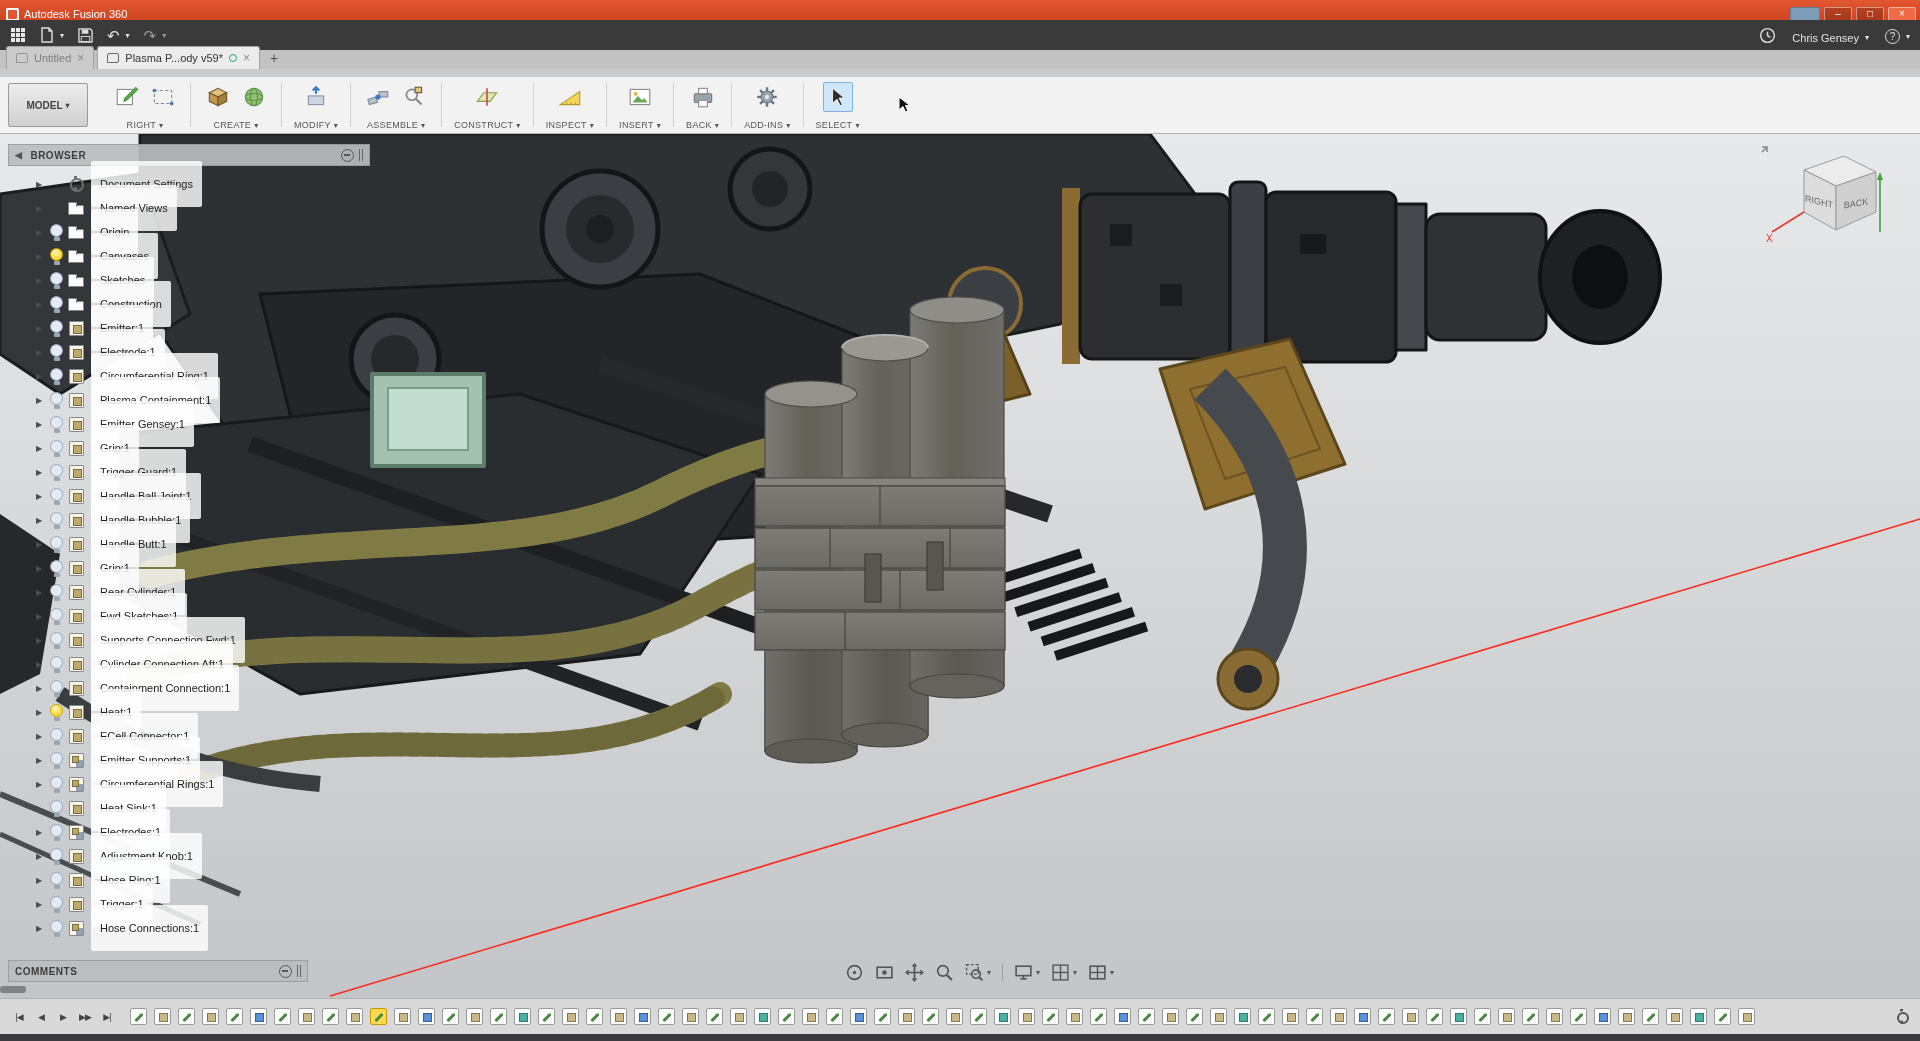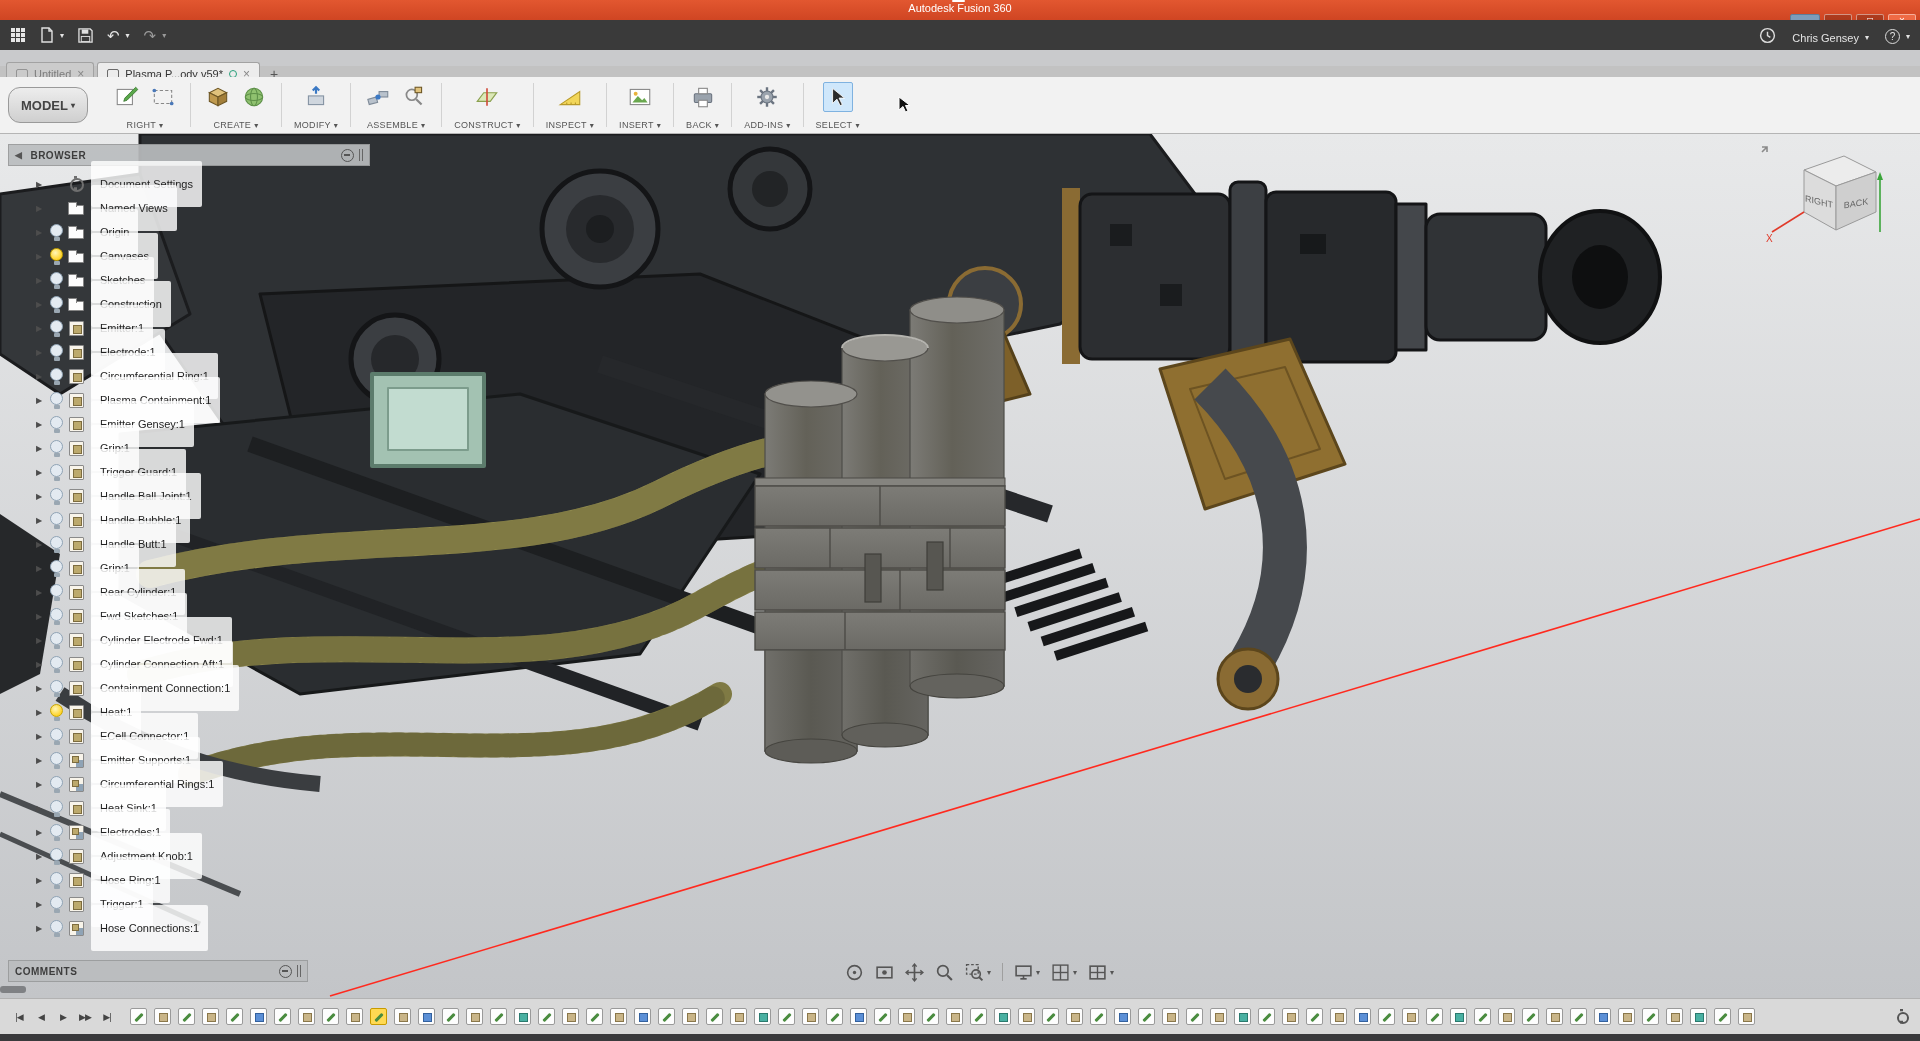--- a/index.html
+++ b/index.html
@@ -3,21 +3,21 @@
 <meta charset="utf-8">
 <style>
   * { box-sizing: border-box; margin: 0; padding: 0; }
   html,body { width:1920px; height:1041px; overflow:hidden; }
   body { font-family:"Liberation Sans", sans-serif; background:#c9cacc; -webkit-user-select:none; user-select:none; }
   #app { position:relative; width:1920px; height:1041px; overflow:hidden; }
 
   
   .titlebar { position:absolute; top:0; left:0; right:0; height:28px;
     background:linear-gradient(var(--titlebar,#e25730), var(--titlebar-dark,#c83e1d));
-    display:flex; align-items:center; padding:0 4px; color:#fff; font-size:11px;flex-direction:column; }
+    display:flex; align-items:center; padding:0 4px; color:#fff; font-size:11px; }
   .fusion-logo { width:13px; height:13px; margin:0 5px 0 2px; background:#fff;
     border-radius:2px; position:relative; }
   .fusion-logo::after { content:""; position:absolute; inset:2px; background:var(--titlebar,#e25730); border-radius:1px; }
   .win-controls { margin-left:auto; display:flex; align-items:center; gap:4px; }
   .wbtn { width:28px; height:14px; display:flex; align-items:center; justify-content:center;
     font-size:10px; line-height:1; color:#fff; border:1px solid rgba(255,255,255,.45);
     background:rgba(0,0,0,.18); border-radius:2px; cursor:default; }
   .wbtn.live { width:30px; background:#7d9cba; border-color:#5d7d9a; }
   .wbtn.close { background:#ef6a45; }
 
@@ -27,37 +27,37 @@
   .abtn { display:flex; align-items:center; gap:3px; margin-right:14px; cursor:default; }
   .abtn svg { display:block; }
   .caret::after { content:"▾"; font-size:8px; color:currentColor; margin-left:3px; }
   .appbar-right { margin-left:auto; display:flex; align-items:flex-end; gap:16px; }
   .glyph-arrow { font-size:15px; line-height:1; }
   .help-circle { width:15px; height:15px; border:1.4px solid #dcdcdc; border-radius:50%;
     display:flex; align-items:center; justify-content:center; font-size:10px; }
 
   
   .tabbar { position:absolute; top:50px; left:0; right:0; height:19px; background:#c2c2c2;
-    display:flex; align-items:flex-end; padding:0 6px;margin-top:16px; }
+    display:flex; align-items:flex-end; padding:0 6px; }
   .tab { height:23px; display:flex; align-items:center; gap:6px; padding:0 9px;
     border:1px solid #a2a2a2; border-bottom:none; border-radius:3px 3px 0 0;
     background:#cbcbcb; color:#7c7c7c; font-size:11px; margin-right:3px; cursor:default; }
   .tab.active { background:#ececec; color:#333; }
   .tab .doc-ico { width:12px; height:10px; border:1px solid currentColor; border-radius:2px 2px 2px 0; opacity:.7; }
   .tab .close { font-size:12px; color:#888; }
   .tab .status-dot { width:8px; height:8px; border:1.5px solid #2aa07c; border-radius:50%; }
   .newtab { width:22px; height:23px; display:flex; align-items:center; justify-content:center;
     font-size:14px; color:#555; cursor:default; }
 
   
   .ribbon { position:absolute; top:77px; left:0; right:0; height:57px; background:#f2f2f2;
     border-bottom:1px solid #b5b5b5; display:flex; align-items:stretch; padding:0 8px; }
-  .model-btn { align-self:center; width:80px; height:36px; margin-right:16px;
-    background:linear-gradient(#ededed,#cfcfcf); border:1px solid #9a9a9a; border-radius:12px;
-    display:flex; align-items:center; justify-content:center; font-size:13px; font-weight:bold; color:#444; cursor:default; }
+  .model-btn { align-self:center; width:80px; height:44px; margin-right:16px;
+    background:linear-gradient(#ededed,#cfcfcf); border:1px solid #9a9a9a; border-radius:2px;
+    display:flex; align-items:center; justify-content:center; font-size:10px; font-weight:bold; color:#444; cursor:default; }
   .rgroup { display:flex; flex-direction:column; align-items:center; justify-content:space-between; padding:5px 8px 3px; }
   .ricons { display:flex; gap:6px; align-items:center; }
   .ricon { width:30px; height:30px; display:flex; align-items:center; justify-content:center; border:1px solid transparent; border-radius:2px; cursor:default; }
   .ricon.active { background:var(--accent-select,#cfe7fb); border-color:#7fb2e0; }
   .rlabel { font-size:9px; color:#555; letter-spacing:.3px; cursor:default; white-space:nowrap; }
   .rdiv { width:1px; background:#d2d2d2; margin:6px 4px; }
 
   
   .viewport { position:absolute; top:134px; left:0; width:1920px; height:864px; overflow:hidden; }
   .scene { position:absolute; inset:0; display:block; }
@@ -648,21 +648,21 @@
           <div class="b-row">
     <span class="b-arrow">▶</span>
     <span class="b-bulb off"></span>
     <span class="b-ico component"></span>
     <span class="b-label">Fwd Sketches:1</span>
   </div>
           <div class="b-row">
     <span class="b-arrow">▶</span>
     <span class="b-bulb off"></span>
     <span class="b-ico component"></span>
-    <span class="b-label">Cylinder Electrode Fwd:1</span>
+    <span class="b-label">Supports Connection Fwd:1</span>
   </div>
           <div class="b-row">
     <span class="b-arrow">▶</span>
     <span class="b-bulb off"></span>
     <span class="b-ico component"></span>
     <span class="b-label">Cylinder Connection Aft:1</span>
   </div>
           <div class="b-row">
     <span class="b-arrow">▶</span>
     <span class="b-bulb off"></span>

